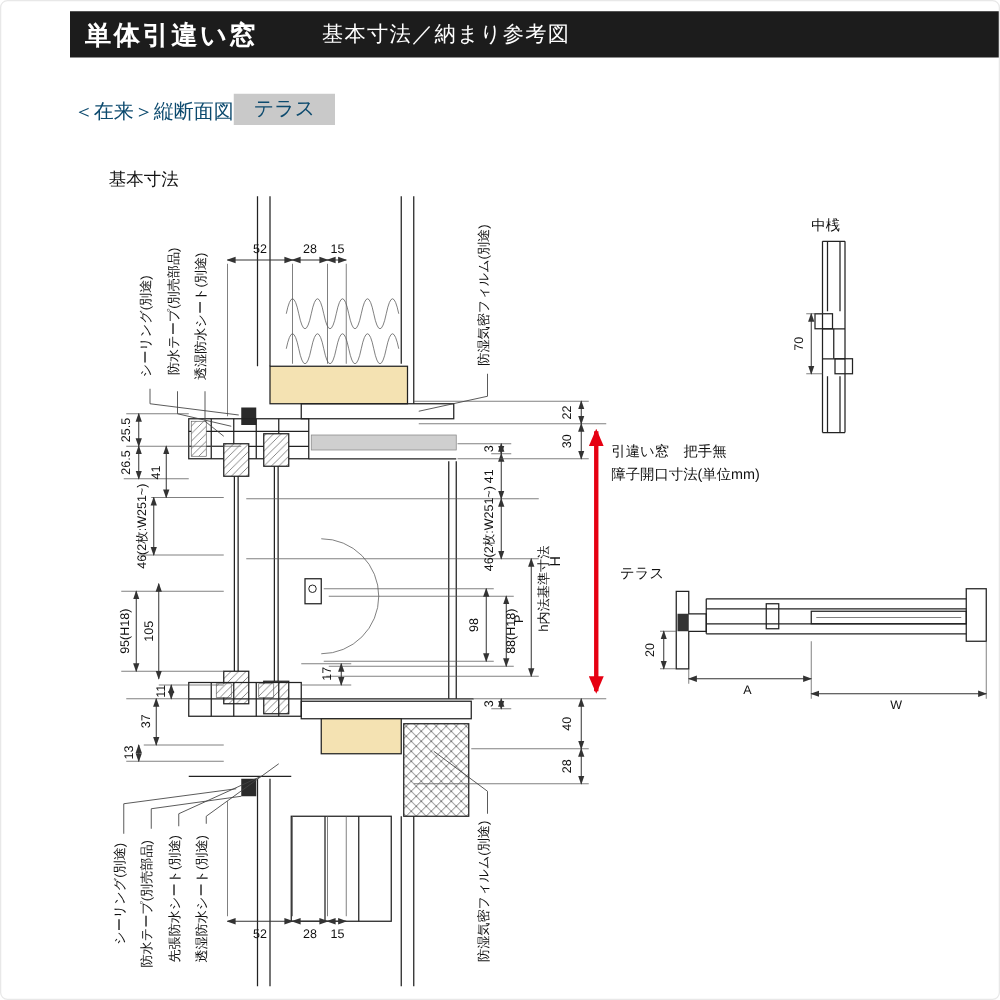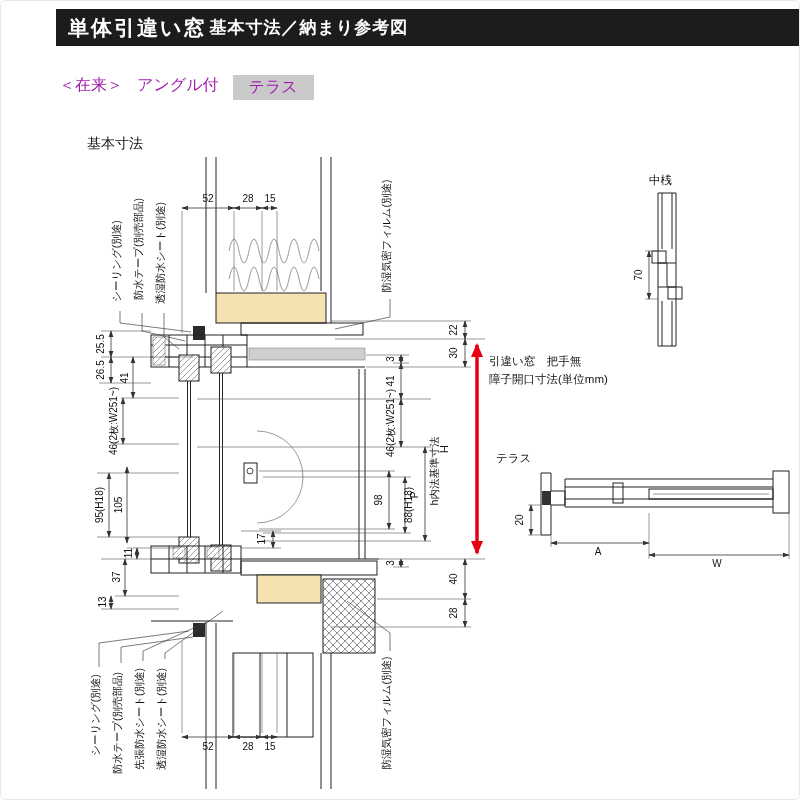--- a/index.html
+++ b/index.html
@@ -3,23 +3,23 @@
 <meta charset="utf-8">
 <style>
   html,body{margin:0;padding:0;background:#fff;}
   .page{position:relative;width:800px;height:800px;background:#fff;
         font-family:"Liberation Sans","DejaVu Sans",sans-serif;overflow:hidden;
         border:1px solid #e8e8e8;border-radius:6px;box-sizing:border-box;}
   .titlebar{position:absolute;left:55px;top:8px;width:764px;height:37px;
         background:#1c1c1c;color:#fff;display:flex;align-items:center;
         padding:0 12px;box-sizing:border-box;gap:3px;z-index:2;}
   .titlebar .t1{font-size:21px;font-weight:700;letter-spacing:2px;}
-  .titlebar .t2{font-size:17px;font-weight:700;letter-spacing:1px;}
-  .variant-row{position:absolute;left:58px;top:74px;display:flex;align-items:flex-start;
-        gap:14px;font-size:16px;color:#a21caf;z-index:2;}
+  .titlebar .t2{font-size:17px;font-weight:400;letter-spacing:1px;margin-left:48px;}
+  .variant-row{position:absolute;left:58px;top:74px;display:flex;align-items:flex-end;
+        font-size:16px;color:#0c4a6e;z-index:2;}
   .variant-row .hl{background:#c9c9c9;padding:2px 16px;}
   .section-label{position:absolute;left:86px;top:134px;font-size:14px;color:#111;z-index:2;}
   svg{position:absolute;left:0;top:0;}
   .obj{stroke:#222;stroke-width:1;fill:none;}
   .thin{stroke:#555;stroke-width:.6;fill:none;}
   .dim{stroke:#333;stroke-width:.8;fill:none;marker-start:url(#da);marker-end:url(#da);}
   .ldr{stroke:#444;stroke-width:.7;fill:none;}
   text{fill:#111;}
   .dt{font-size:10px;}
   .nt{font-size:10.5px;}
@@ -30,21 +30,21 @@
 
 <div class="page">
 
   <div class="titlebar">
     <span class="t1">単体引違い窓</span>
     <span class="t2">基本寸法／納まり参考図</span>
   </div>
 
   <div class="variant-row">
     <span>＜在来＞</span>
-    <span>アングル付</span>
+    <span>縦断面図</span>
     <span class="hl">テラス</span>
   </div>
 
   <div class="section-label">基本寸法</div>
 
   <svg width="800" height="800" viewBox="0 0 800 800">
     <defs>
       <marker id="da" viewBox="0 0 10 10" refX="9" refY="5" markerWidth="9" markerHeight="9" orient="auto-start-reverse">
         <path d="M0,1.5 L10,5 L0,8.5 z" fill="#333"></path>
       </marker>

